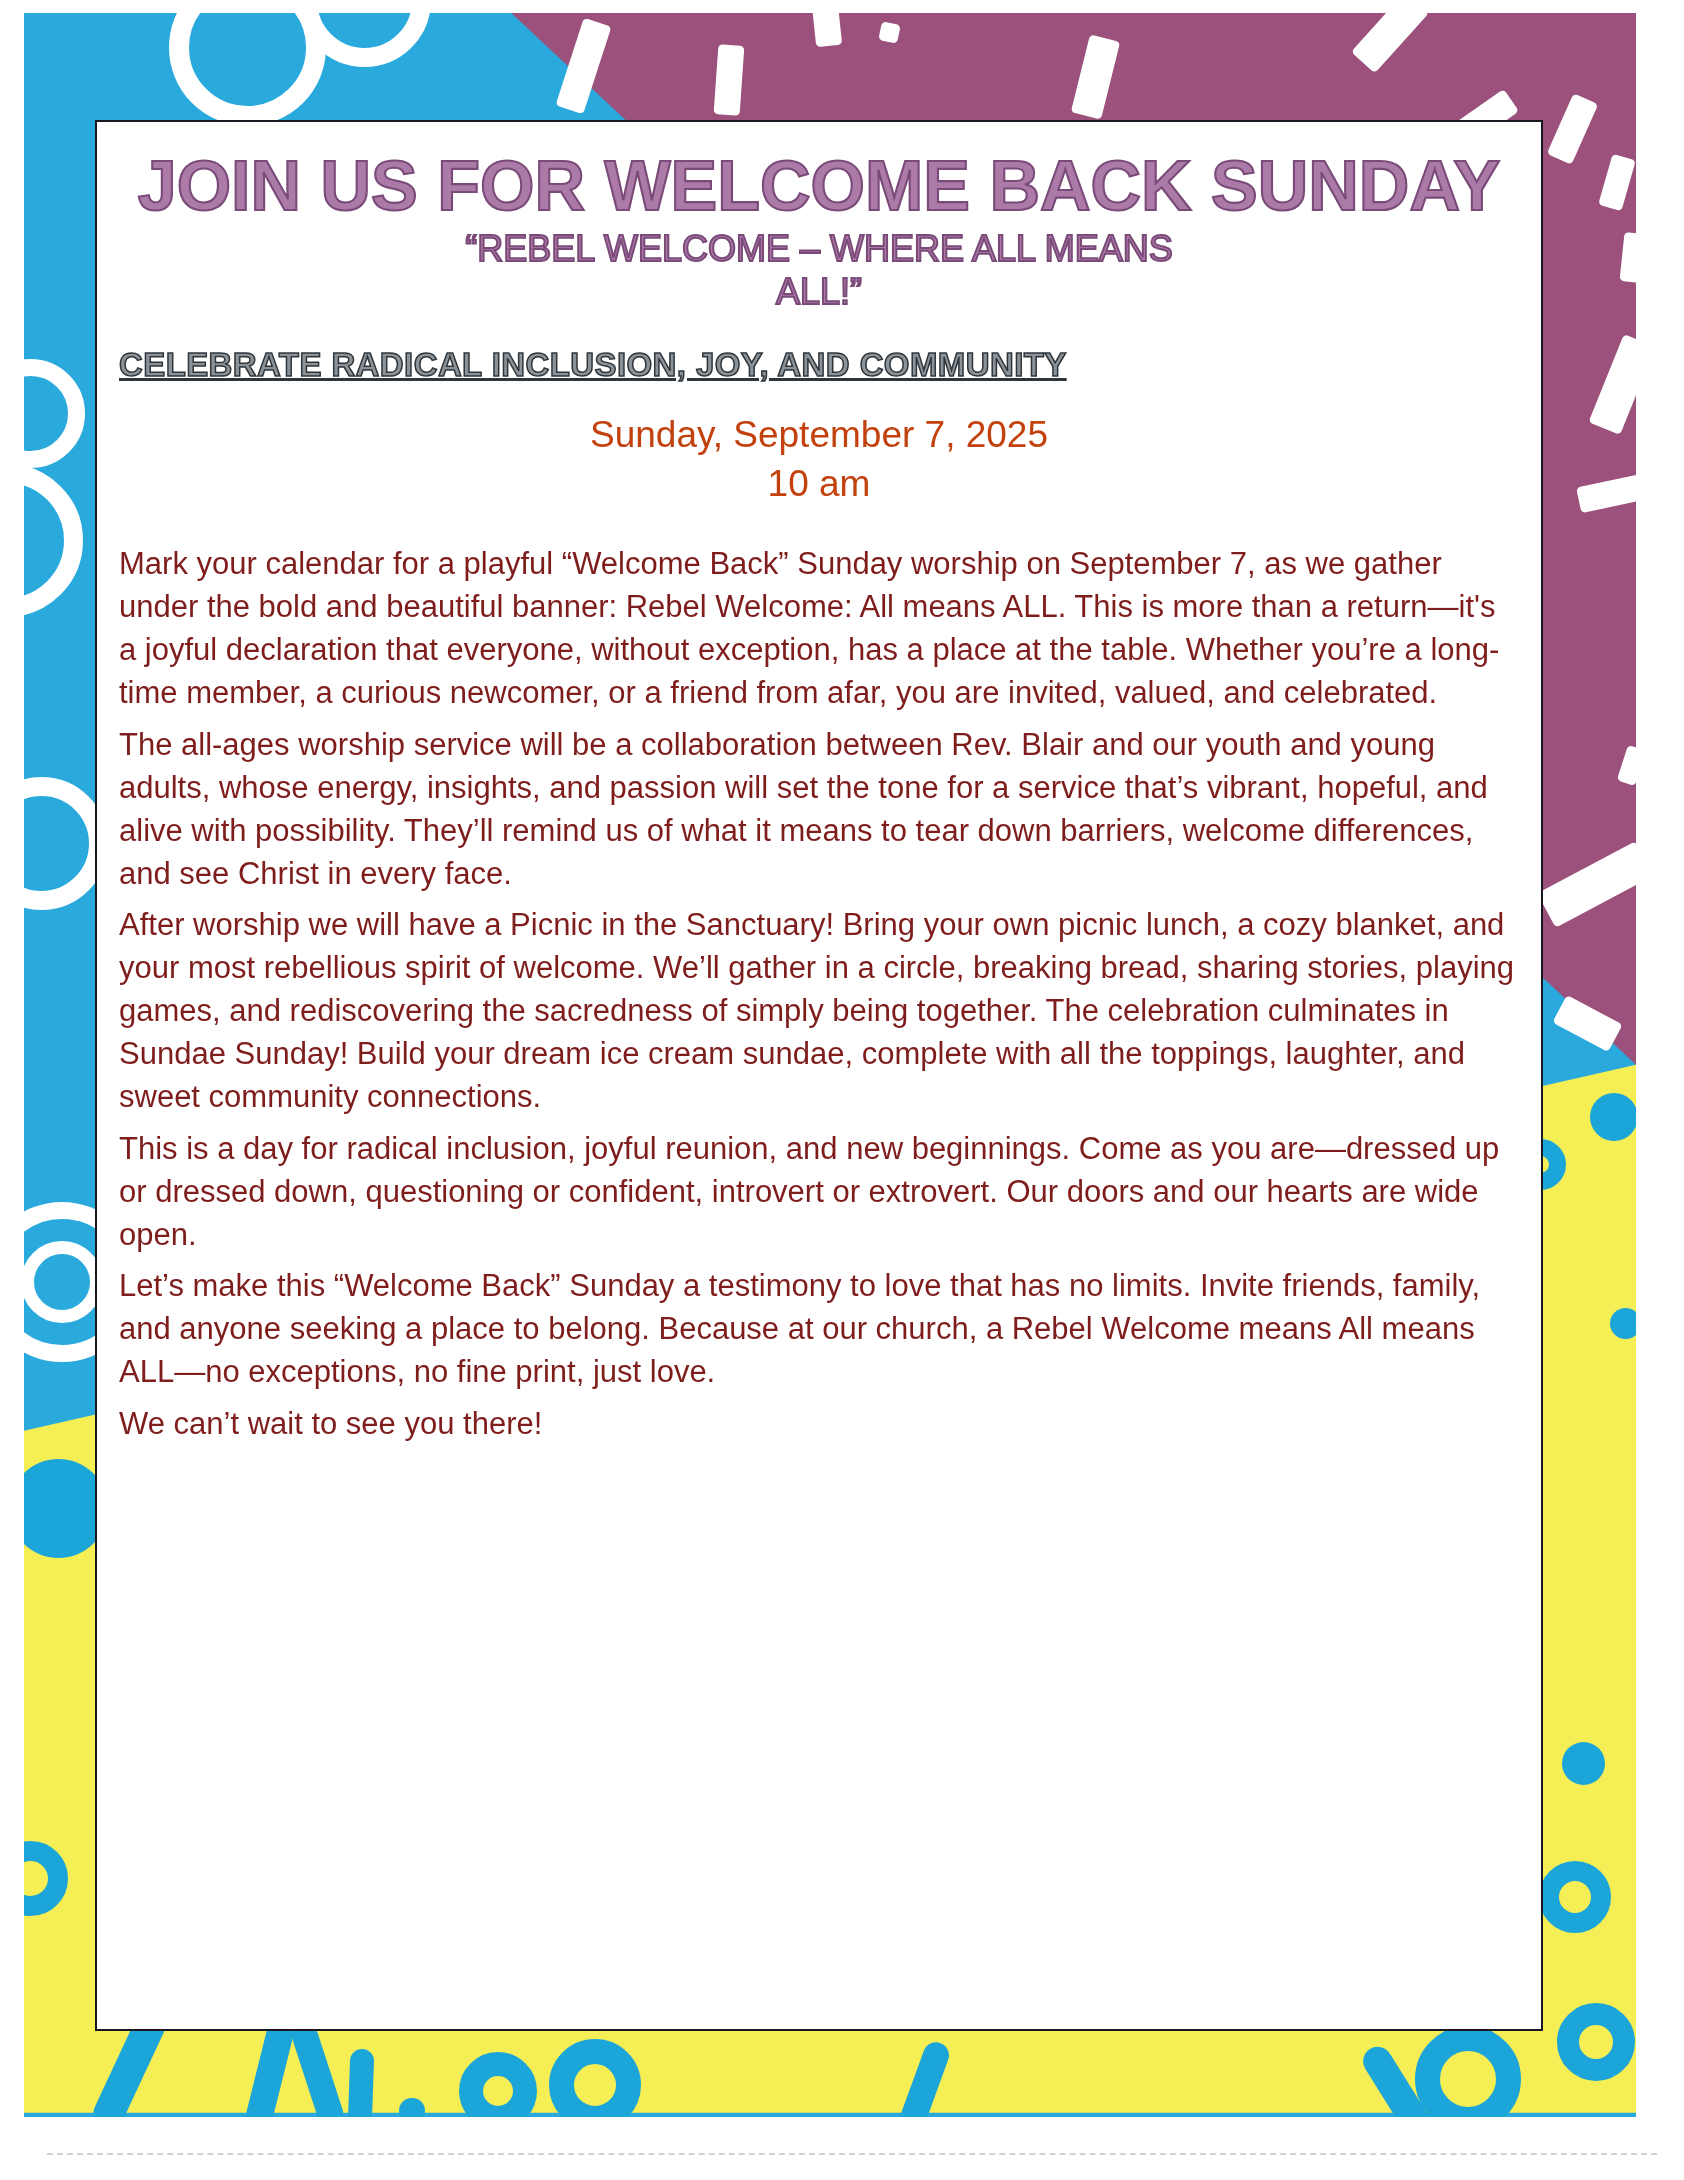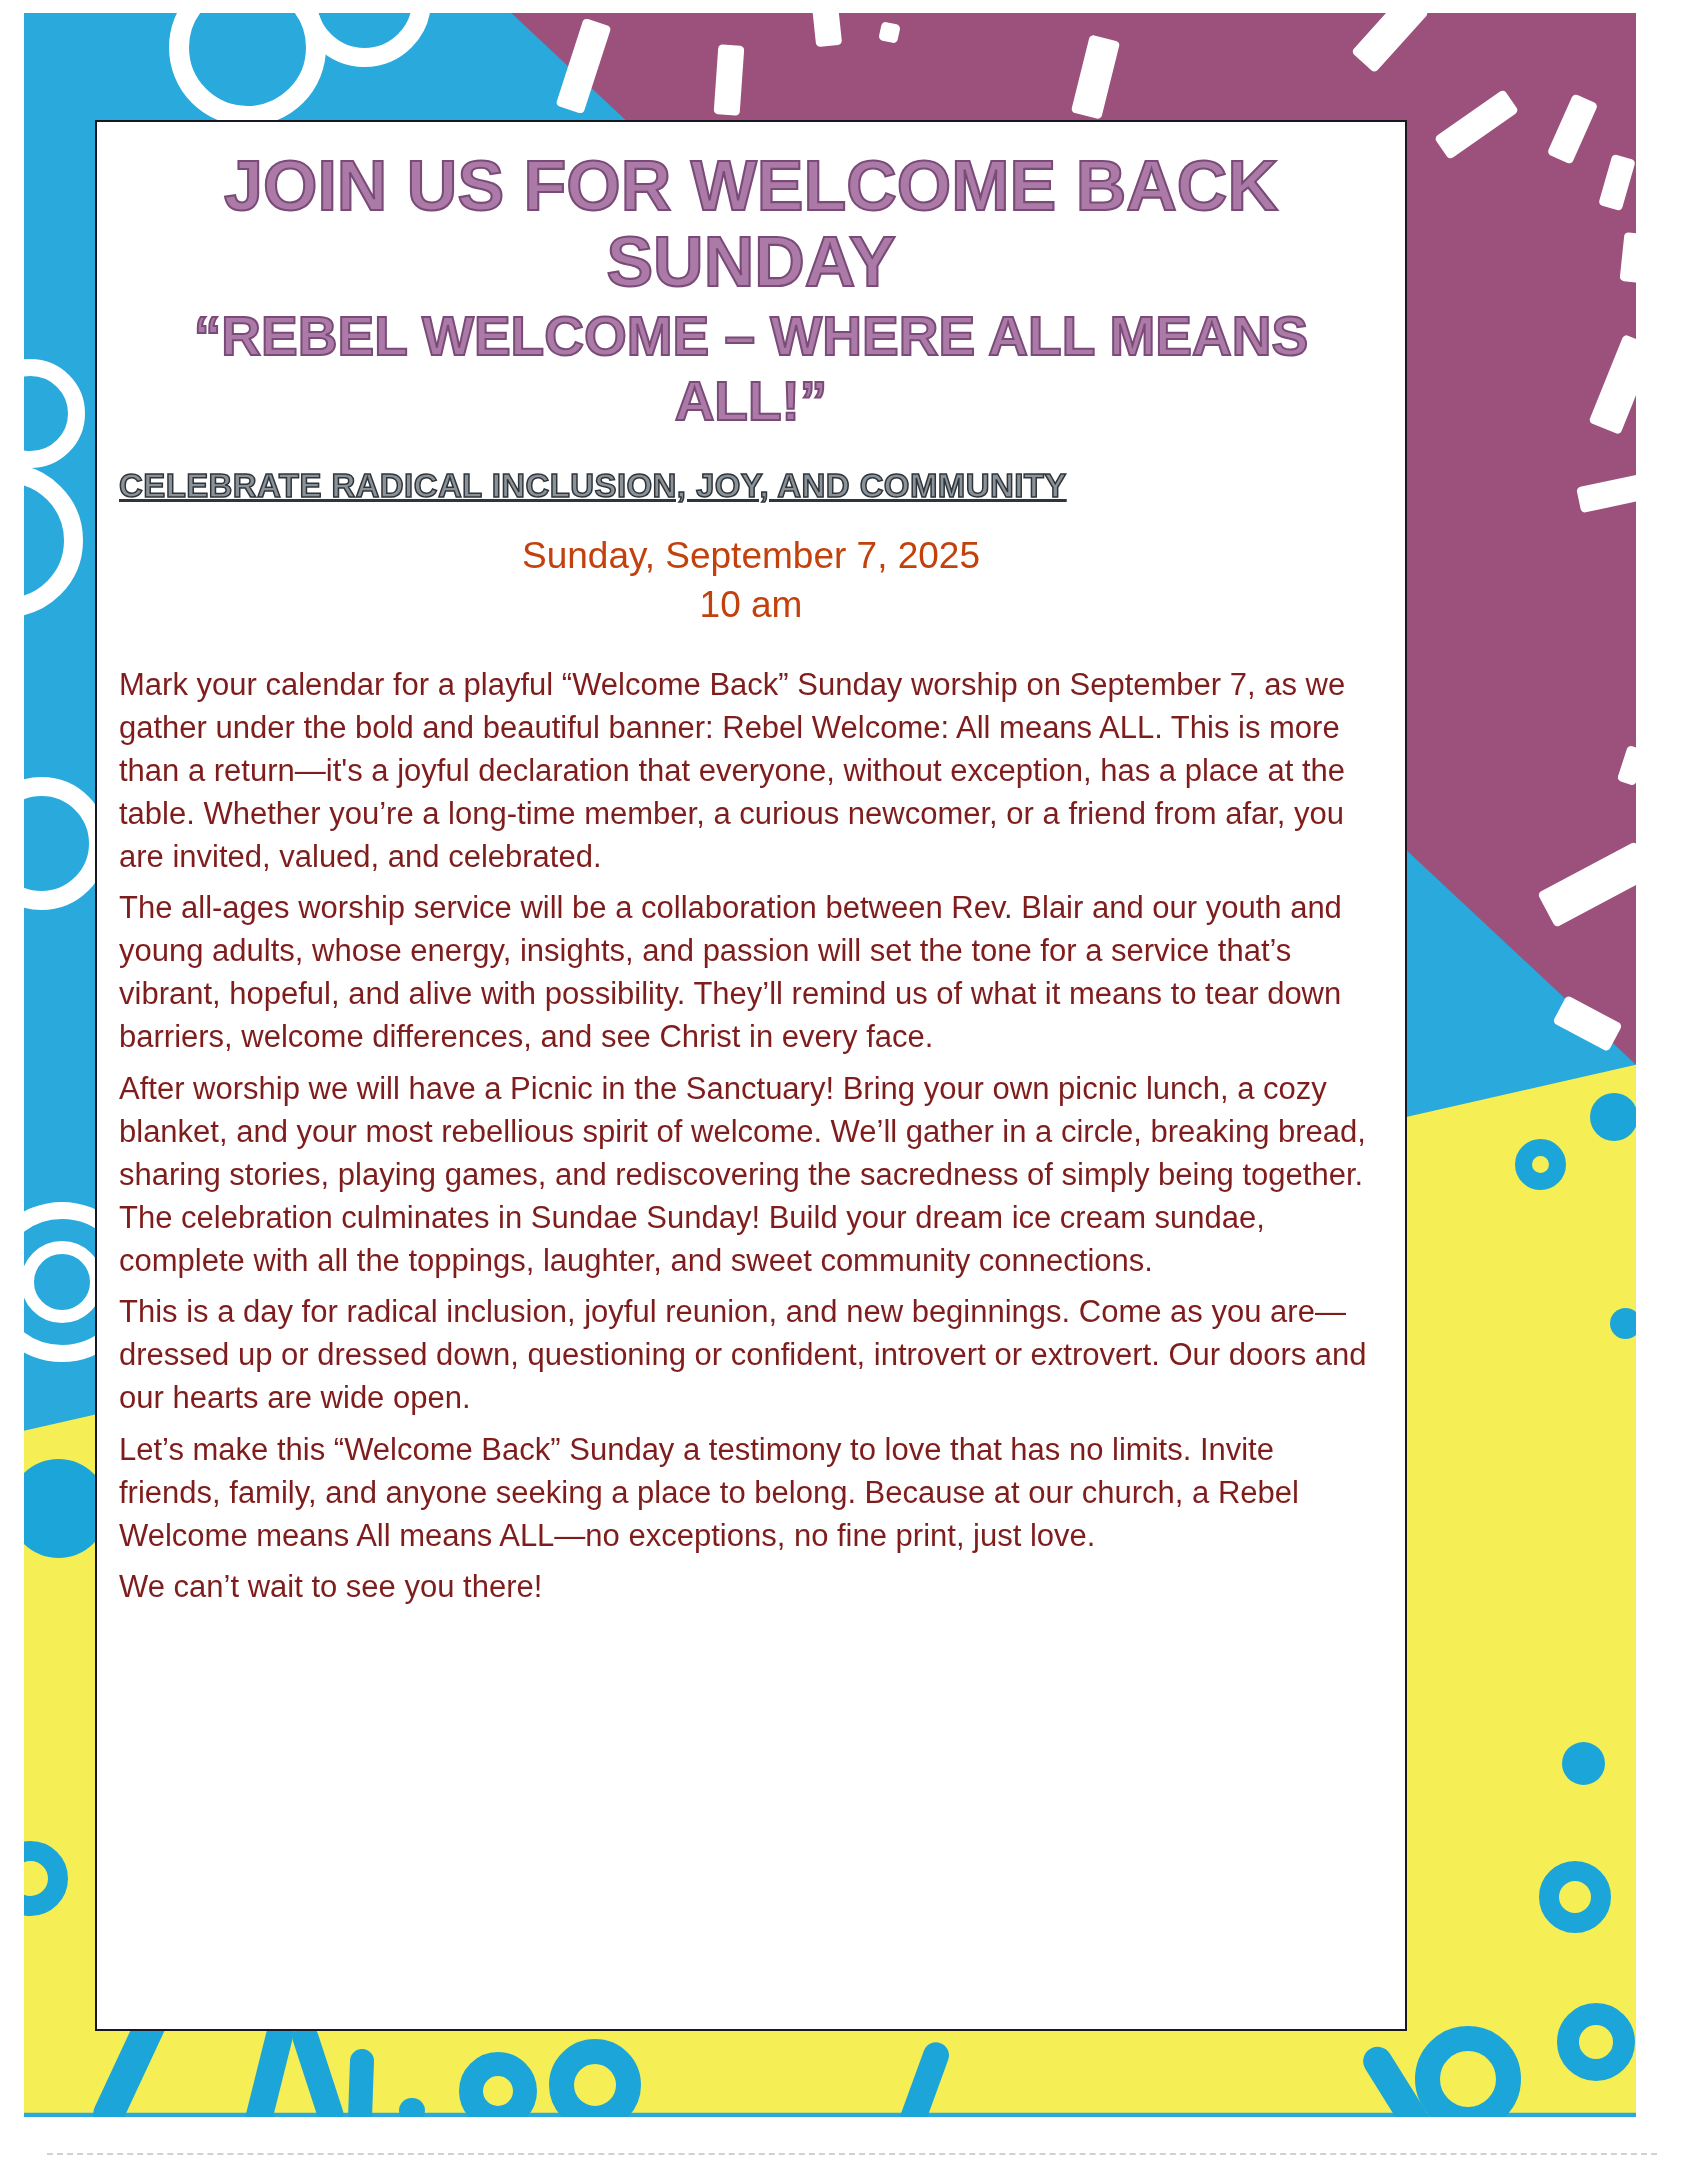--- a/index.html
+++ b/index.html
@@ -12,30 +12,30 @@
   .bg-purple{position:absolute;inset:0;background:#9b517c;clip-path:polygon(487px 0,1612px 0,1612px 1052px);}
   .bg-yellow{position:absolute;inset:0;background:#f6ee55;clip-path:polygon(0 1418px,1612px 1052px,1612px 2100px,0 2100px);}
   .ring{position:absolute;border-radius:50%;border-style:solid;border-color:#ffffff;box-sizing:border-box;}
   .sq{position:absolute;background:#ffffff;border-radius:4.3px;}
   .bar{position:absolute;background:#1ca5d8;border-radius:851px;}
   .bring{position:absolute;border-radius:50%;border-style:solid;border-color:#1ca5d8;box-sizing:border-box;}
   .bdot{position:absolute;background:#1ca5d8;border-radius:50%;}
   .dashline{position:absolute;left:47px;top:2153px;width:1610px;border-top:2.6px dashed #c9c9c9;opacity:.85;}
   
   .sheet{
-    position:absolute;left:95px;top:120px;width:1312px;height:1911px;
+    position:absolute;left:95px;top:120px;width:1448px;height:1911px;
     background:#ffffff;border:2.6px solid #181820;box-sizing:border-box;
     padding:17px 22px;
   }
   .h1{
     margin:10.2px 0 0;text-align:center;font-weight:bold;font-size:70px;line-height:1.08;
     color:#ab7aa7;-webkit-text-stroke:2.1px #7a4a79;
   }
   .h2{
-    margin:3.4px 0 0;text-align:center;font-weight:bold;font-size:55px;line-height:1.18;
+    margin:3.4px 0 0;text-align:center;font-weight:normal;font-size:36px;line-height:1.18;
     color:#ab7aa7;-webkit-text-stroke:2px #7a4a79;
   }
   .subhead{
     margin:32px 0 0;font-weight:bold;font-size:33px;line-height:1.2;
     color:#8b9298;-webkit-text-stroke:1.5px #2e353b;letter-spacing:0.4px;text-decoration:underline;
   }
   .when{
     margin:25.6px 0 0;text-align:center;font-size:37px;line-height:49px;color:#c2410c;
   }
   .body-copy{margin-top:34px;font-size:31px;line-height:43px;color:#7f1d1d;}

